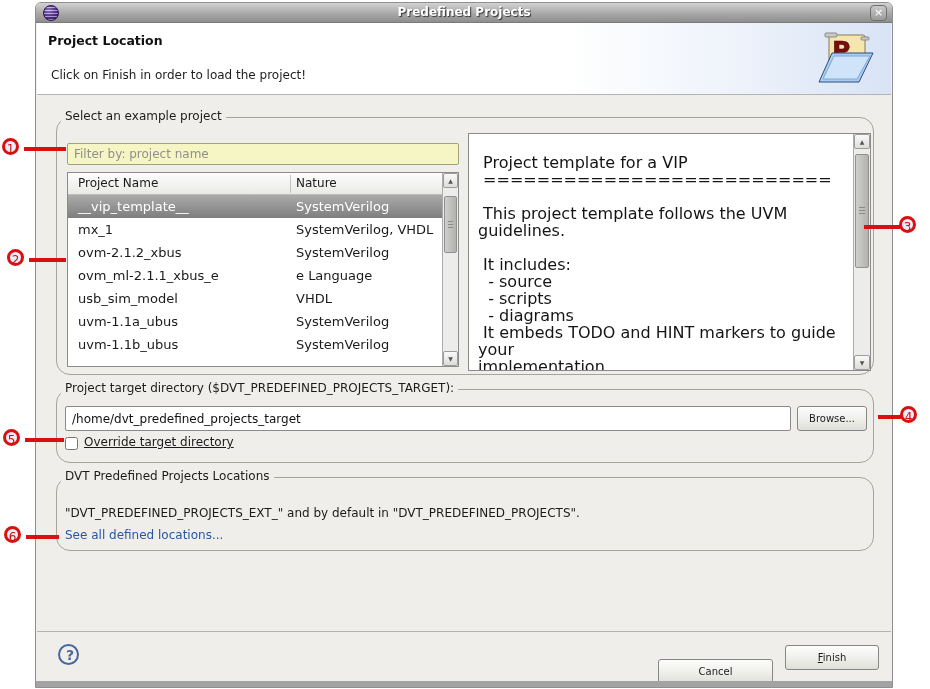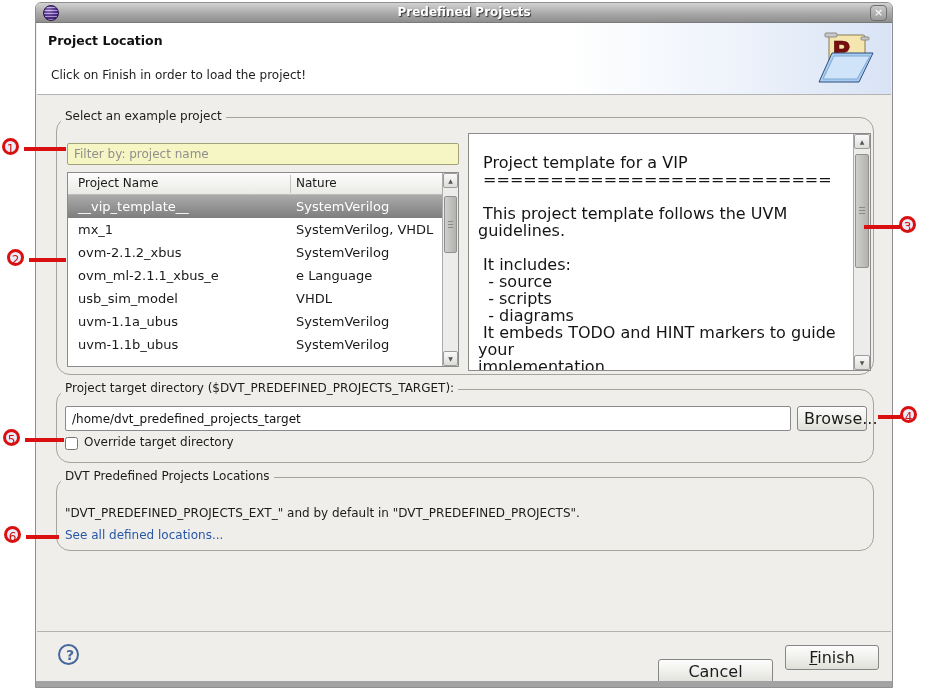--- a/index.html
+++ b/index.html
@@ -73,24 +73,24 @@
   
   .desc{position:absolute;left:411px;top:15px;width:403px;height:238px;
         background:#fff;border:1px solid #8b8b8b;overflow:hidden;}
   .desc-text{position:absolute;left:0;top:20px;width:384px;padding:0 2px 0 9px;
              font-size:16px;line-height:17px;color:#141414;white-space:pre-wrap;}
 
   
   .path-input{position:absolute;left:8px;top:16px;width:726px;height:25px;background:#fff;
               border:1px solid #8a8a8a;border-radius:2px;font-size:12px;color:#111;padding:0 6px;outline:none;}
   .btn{background:linear-gradient(#fdfdfd,#eeeeea 55%,#e0e0da);border:1px solid #868686;
-       border-radius:3px;font-size:16px;color:#1b1b1b;text-align:center;cursor:pointer;}
+       border-radius:3px;font-size:10px;color:#1b1b1b;text-align:center;cursor:pointer;}
   .browse{position:absolute;left:740px;top:16px;width:70px;height:25px;}
   .chk{position:absolute;left:8px;top:47px;width:13px;height:13px;margin:0;}
-  .chk-label{position:absolute;left:27px;top:45px;font-size:12px;color:#1b1b1b;}
+  .chk-label{position:absolute;left:27px;top:45px;font-size:12px;color:#1b1b1b;text-decoration:underline;}
 
   
   .loc-line1{position:absolute;left:8px;top:12px;font-size:12px;color:#1b1b1b;white-space:nowrap;}
   .loc-line2{position:absolute;left:8px;top:28px;font-size:12px;color:#1b1b1b;white-space:nowrap;}
   .loc-link{position:absolute;left:8px;top:50px;font-size:12px;color:#2757a5;cursor:pointer;}
 
   
   .sep{position:absolute;left:1px;top:628px;width:854px;height:1px;background:#b3b3b3;}
   .help{position:absolute;left:22px;top:641px;width:21px;height:21px;border:2px solid #46679b;
         border-radius:50%;color:#46679b;font-size:14px;font-weight:bold;text-align:center;

